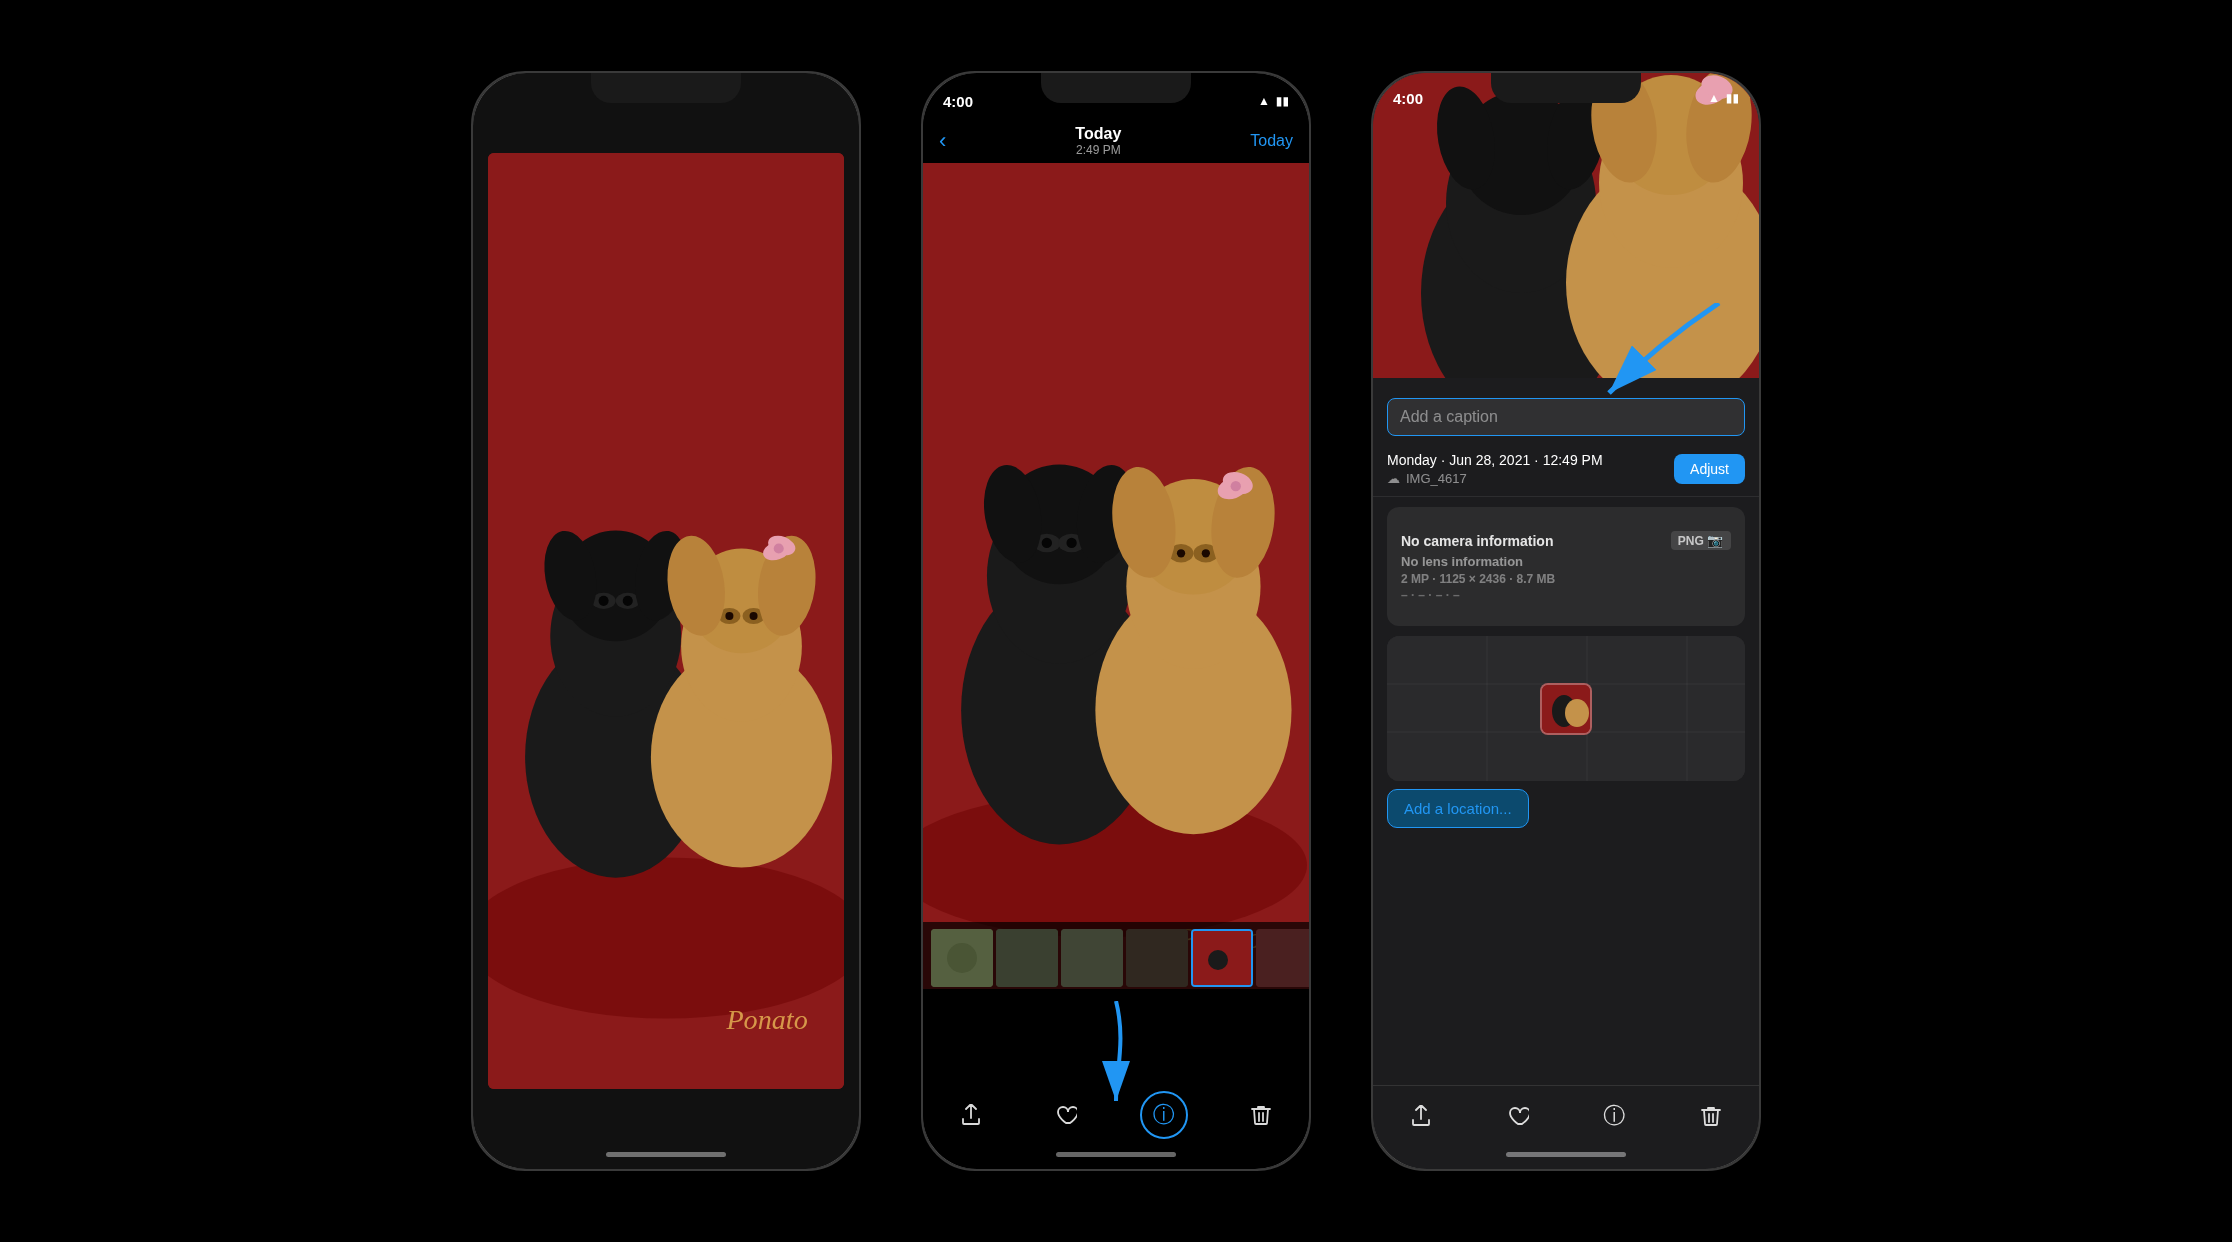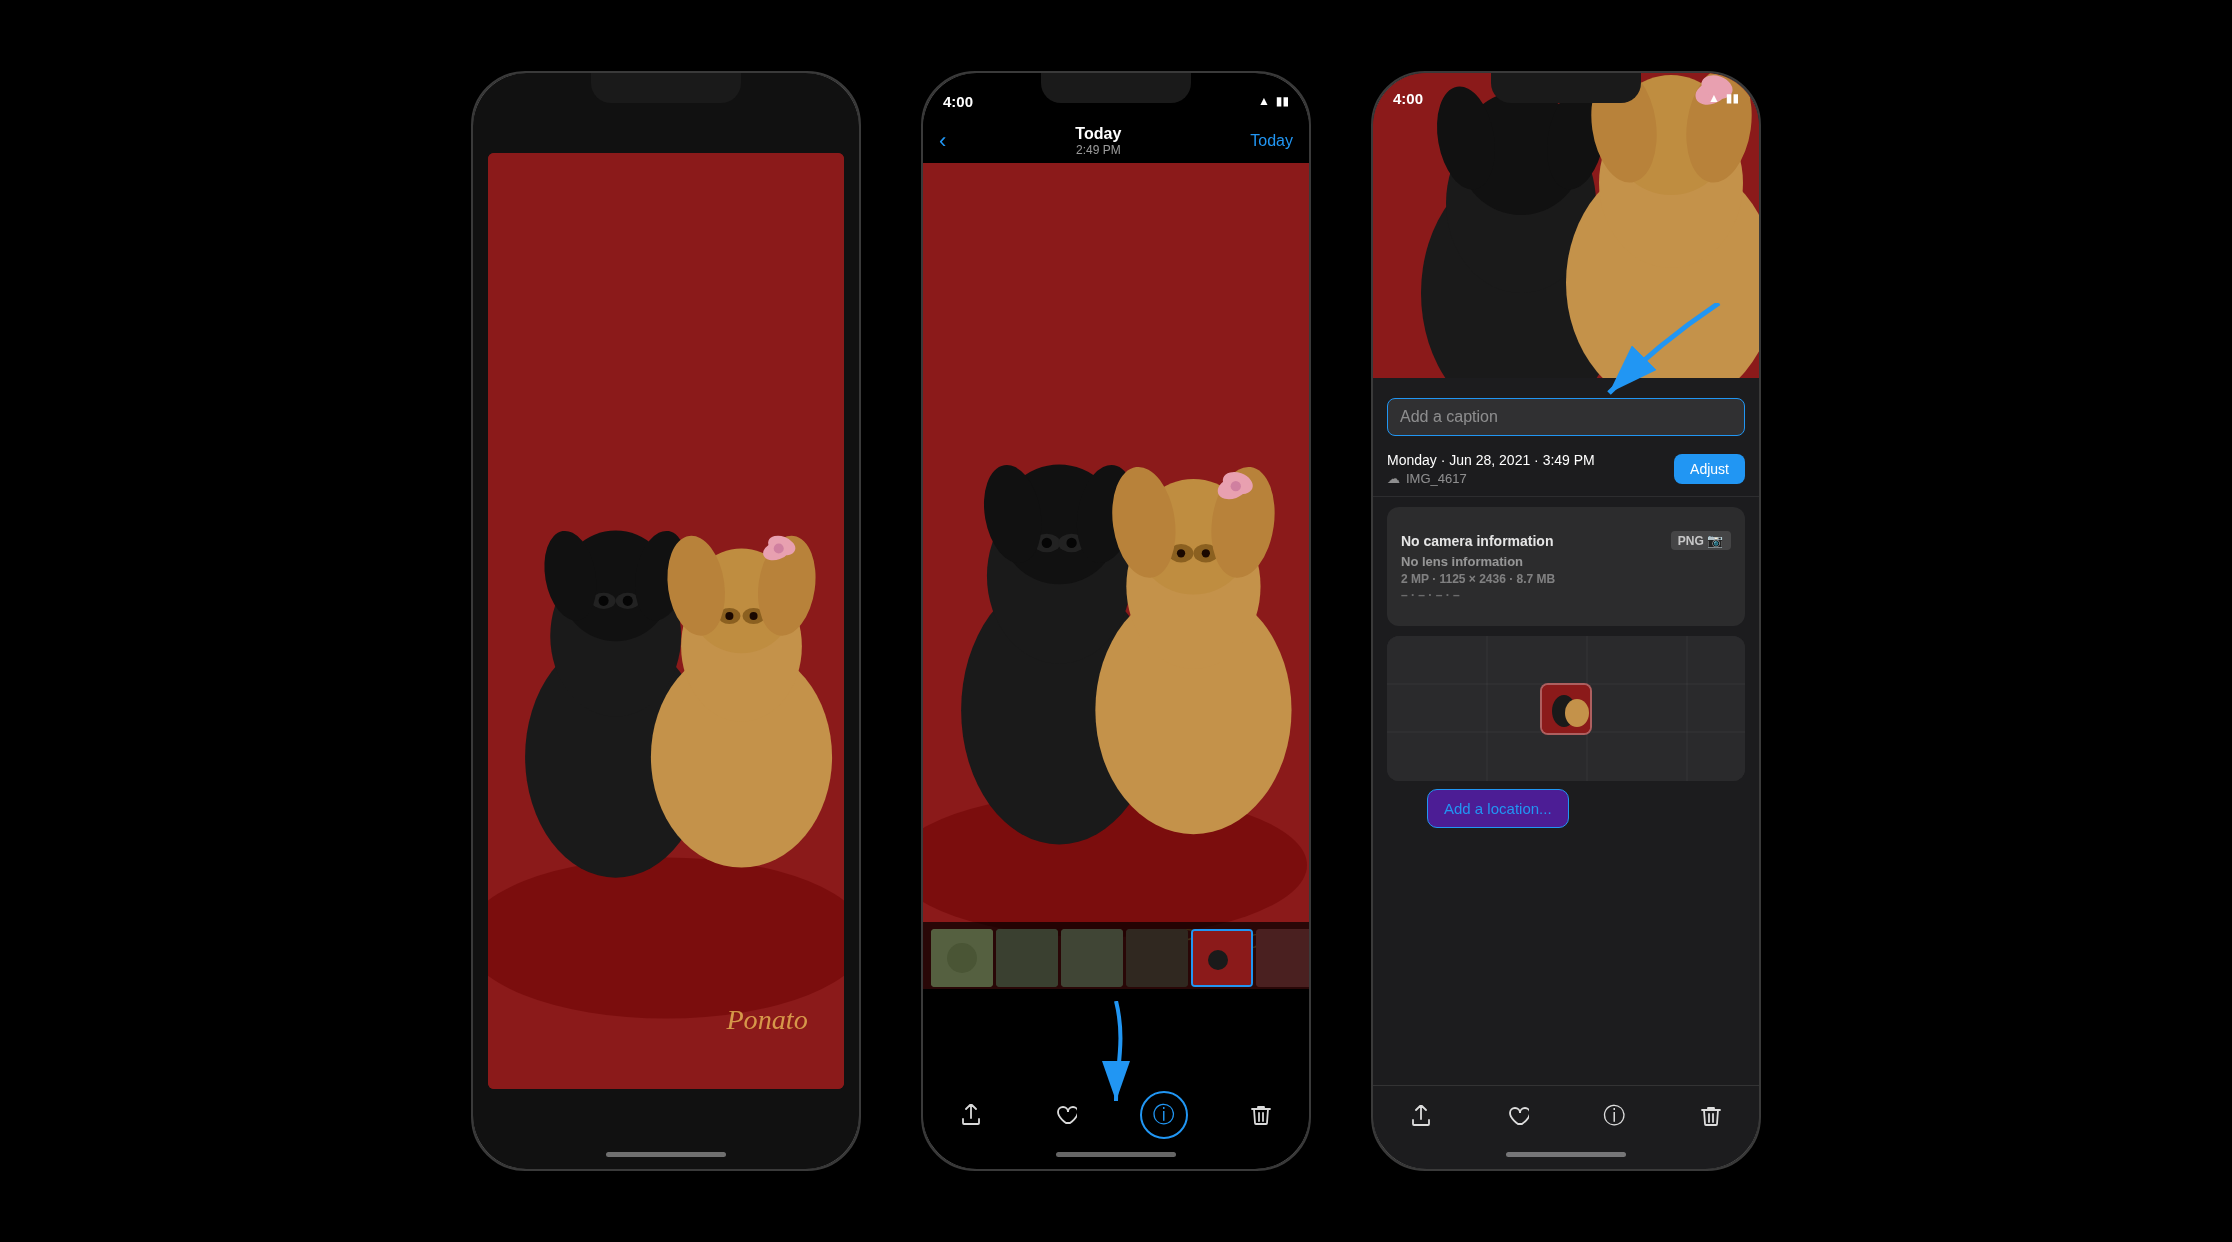--- a/index.html
+++ b/index.html
@@ -325,21 +325,21 @@
       </svg>
 
       <div style="position:absolute;top:305px;left:0;right:0;bottom:80px;overflow-y:auto;background:#1c1c1e;">
 
         <div style="margin:20px 14px 6px;">
           <div style="padding:9px 12px;background:rgba(255,255,255,0.09);border:1.5px solid #2196F3;border-radius:8px;color:rgba(255,255,255,0.45);font-size:16px;">Add a caption</div>
         </div>
 
         <div style="display:flex;align-items:center;justify-content:space-between;padding:10px 14px;border-bottom:1px solid rgba(255,255,255,0.08);">
           <div>
-            <div style="color:#fff;font-size:14px;">Monday · Jun 28, 2021 · 3:49 PM</div>
+            <div style="color:#fff;font-size:14px;">Monday · Jun 28, 2021 · 12:49 PM</div>
             <div style="display:flex;align-items:center;gap:6px;margin-top:3px;">
               <span style="color:rgba(255,255,255,0.5);font-size:13px;">☁</span>
               <span style="color:rgba(255,255,255,0.5);font-size:13px;">IMG_4617</span>
             </div>
           </div>
           <button style="background:#2196F3;color:#fff;border:none;border-radius:8px;padding:7px 16px;font-size:14px;font-weight:500;cursor:pointer;">Adjust</button>
         </div>
 
         <div style="margin:10px 14px;background:rgba(255,255,255,0.07);border-radius:12px;padding:24px 14px;font-weight:bold;">
           <div style="display:flex;justify-content:space-between;align-items:center;margin-bottom:4px;">
@@ -368,21 +368,21 @@
           <div style="width:52px;height:52px;border-radius:8px;background:#8B1A1A;overflow:hidden;z-index:2;border:2px solid rgba(255,255,255,0.3);">
             <svg width="52" height="52">
               <rect width="52" height="52" fill="#8B1A1A"></rect>
               <ellipse cx="22" cy="26" rx="12" ry="16" fill="#1a1a1a"></ellipse>
               <ellipse cx="35" cy="28" rx="12" ry="14" fill="#c4924a"></ellipse>
             </svg>
           </div>
         </div>
 
         <div style="margin:8px 14px;">
-          <div style="padding:10px 16px;background:#4c1d95;border-radius:10px;color:#2196F3;font-size:15px;border:1.5px solid #2196F3;display:inline-block;cursor:pointer;margin-left:40px;">Add a location...</div>
+          <div style="padding:10px 16px;background:#0c4a6e;border-radius:10px;color:#2196F3;font-size:15px;border:1.5px solid #2196F3;display:inline-block;cursor:pointer;">Add a location...</div>
         </div>
 
 
         <div style="height:20px;"></div>
       </div>
 
       <div style="position:absolute;bottom:24px;left:0;right:0;height:60px;display:flex;align-items:center;justify-content:space-around;background:#1c1c1e;border-top:1px solid rgba(255,255,255,0.1);z-index:20;">
         <div style="color:rgba(255,255,255,0.85);font-size:20px;width:44px;height:44px;display:flex;align-items:center;justify-content:center;">
           <svg width="22" height="22" viewBox="0 0 22 22" fill="none">
             <path d="M11 1v13M6 5l5-5 5 5M3 15v4a1 1 0 001 1h14a1 1 0 001-1v-4" stroke="rgba(255,255,255,0.85)" stroke-width="1.8" stroke-linecap="round" stroke-linejoin="round"></path>

